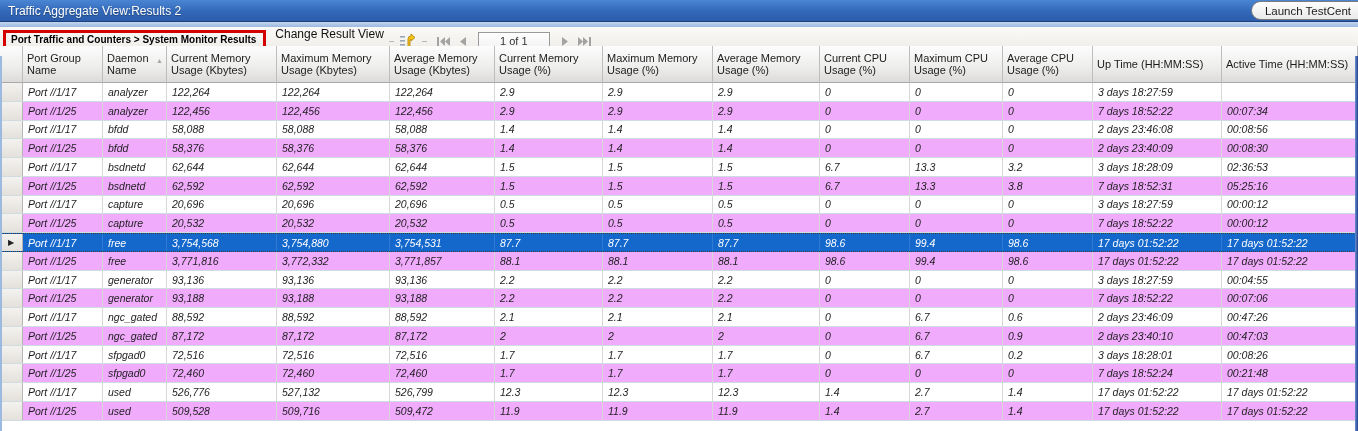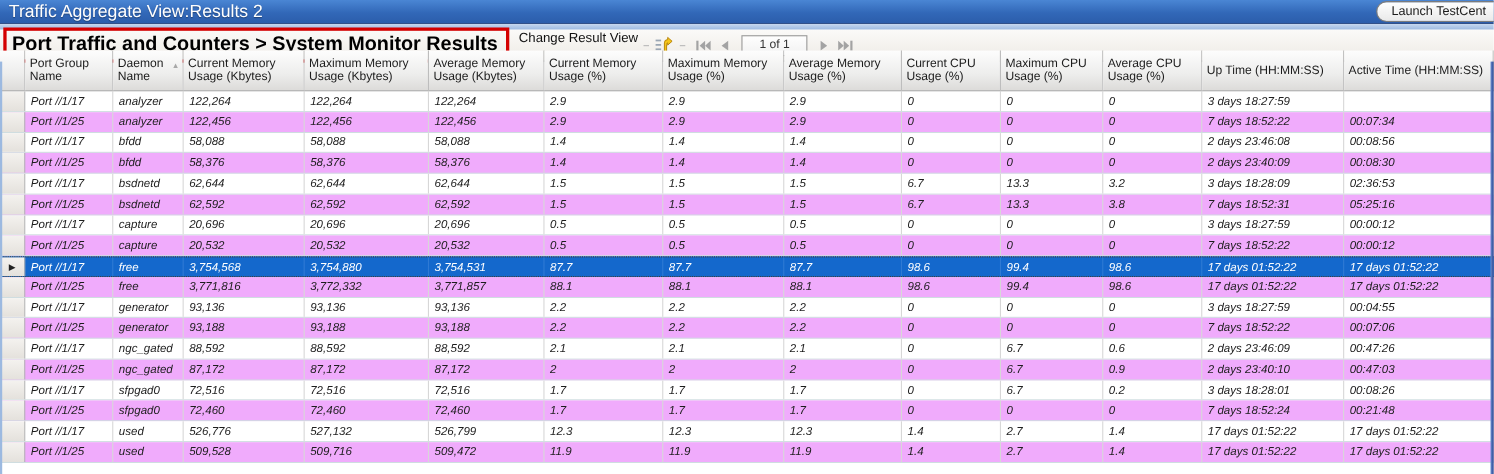--- a/index.html
+++ b/index.html
@@ -5,43 +5,43 @@
   * { margin:0; padding:0; box-sizing:border-box; }
   html,body { width:1358px; height:431px; overflow:hidden;
     font-family:"Liberation Sans", sans-serif; background:#fff; }
   .app { position:relative; width:1358px; height:431px; }
 
   
   .titlebar { position:absolute; left:0; top:0; width:100%; height:22px;
     background:linear-gradient(#4a86d4 0%, #3268b8 55%, #2b5dab 100%);
     display:flex; align-items:center; padding-left:8px; overflow:hidden;
     border-bottom:1px solid #1d3f7d; }
-  .titlebar-text { color:#fff; font-size:16px; text-shadow:0 1px 1px rgba(0,0,0,.35); }
+  .titlebar-text { color:#fff; font-size:12px; text-shadow:0 1px 1px rgba(0,0,0,.35); }
   .launch-btn { position:absolute; right:-14px; top:1px; height:19px;
     background:linear-gradient(#ffffff,#e9e9e9); border:1px solid #7c7c7c;
     border-radius:10px; padding:0 20px 0 13px; font-size:11.5px; color:#1a1a1a;
     display:flex; align-items:center; white-space:nowrap; }
   .subbar { position:absolute; left:0; top:22px; width:100%; height:5px;
     background:linear-gradient(#c3d6ef,#9cb9e0); }
 
   
   .toolbar { position:absolute; left:0; top:27px; width:100%; height:29px;
     background:linear-gradient(#fbfaf8,#edeae5); border-bottom:1px solid #bdbdbd;
     display:flex; align-items:center; padding-left:3px; }
   .breadcrumb-box { border:3px solid #d40000; padding:1px 7px 4px 5px;
-    font-size:18px; font-weight:bold; color:#000; background:transparent;
+    font-size:10px; font-weight:bold; color:#000; background:transparent;
     white-space:nowrap; }
   .change-view { margin-left:9px; font-size:12px; color:#111; display:flex;
     align-items:center; gap:5px; white-space:nowrap; cursor:default;flex-direction:column; }
   .caret { font-size:9px; color:#333; }
   .tb-sep { width:5px; height:1px; background:#b9b9b9; margin:0 5px; }
   .cv-icon { width:18px; height:17px; position:relative; display:inline-block; }
   .nav-group { display:flex; align-items:center; gap:7px; margin-left:4px; }
   .nav-btn { display:flex; align-items:center; cursor:default; }
-  .pager-box { width:60px; height:19px; border:1px solid #9a9a9a;
+  .pager-box { width:72px; height:19px; border:1px solid #9a9a9a;
     background:linear-gradient(#fefefe,#f1f1f1); font-size:11px; color:#333;
     display:flex; align-items:center; justify-content:center; margin:0 4px; }
 
   
   .grid-wrap { position:absolute; left:0; top:46px; width:1358px; height:421px; }
   .cols { display:grid;
     grid-template-columns:23px 80px 64px 110px 113px 105px 108px 110px 107px 90px 93px 90px 129px 136px; }
   .thead { height:37px; }
   .hcell { background:linear-gradient(#fdfdfd 0%,#ededec 60%,#dcdbd9 100%);
     border-right:1px solid #bdbdbd; border-bottom:1px solid #a9a9a9;

